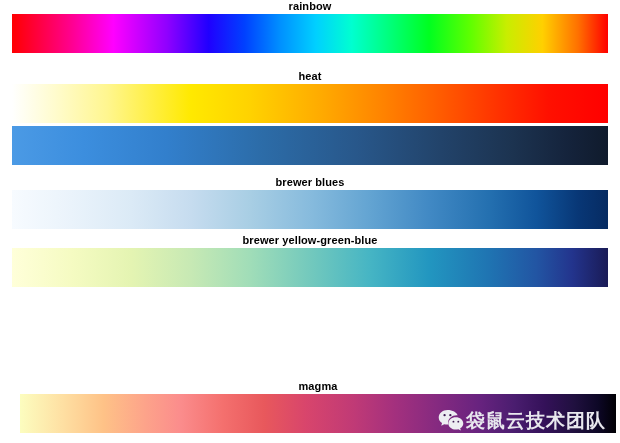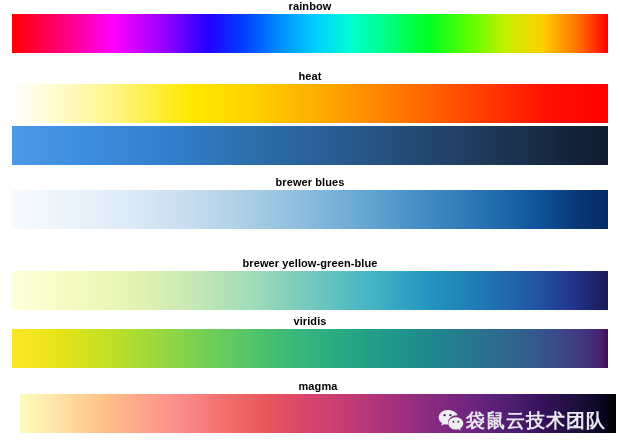--- a/index.html
+++ b/index.html
@@ -202,29 +202,25 @@
 
   <div class="palette-row" style="top:125px;">
     <div class="palette-bar grad-ggplot"></div>
   </div>
 
   <div class="palette-row" style="top:176px;">
     <span class="palette-label">brewer blues</span>
     <div class="palette-bar grad-brewerblues"></div>
   </div>
 
-  <div class="palette-row" style="top:257px;">
+  <div class="palette-row" style="top:234px;">
     <span class="palette-label">brewer yellow-green-blue</span>
     <div class="palette-bar grad-breweryellowgreenblue"></div>
   </div>
 
-  <div class="palette-row" style="top:315px;">
-    <span class="palette-label">viridis</span>
-    <div class="palette-bar grad-viridis"></div>
-  </div>
 
   <div class="palette-row" style="top:380px;margin-left:8px;">
     <span class="palette-label">magma</span>
     <div class="palette-bar grad-magma"></div>
   </div>
 
   <div id="watermark">
     <span class="wechat-mark">
       <svg viewBox="0 0 36 30" width="26" height="22" aria-hidden="true">
         <path d="M13.2 1.2C6.4 1.2 1 5.8 1 11.4c0 3.2 1.8 6 4.6 7.9l-1.1 3.6 4.1-2.1c1.4.4 2.9.6 4.6.6.4 0 .8 0 1.2-.1-.3-.9-.4-1.8-.4-2.7 0-5.6 5.3-10.1 11.9-10.1.4 0 .9 0 1.3.1C26 4.7 20.2 1.2 13.2 1.2z" fill="#ededf2"></path>

